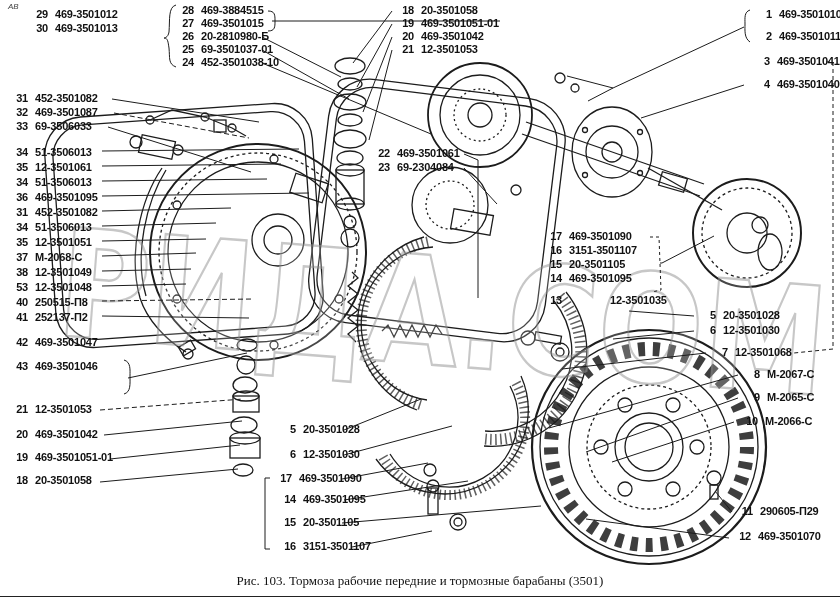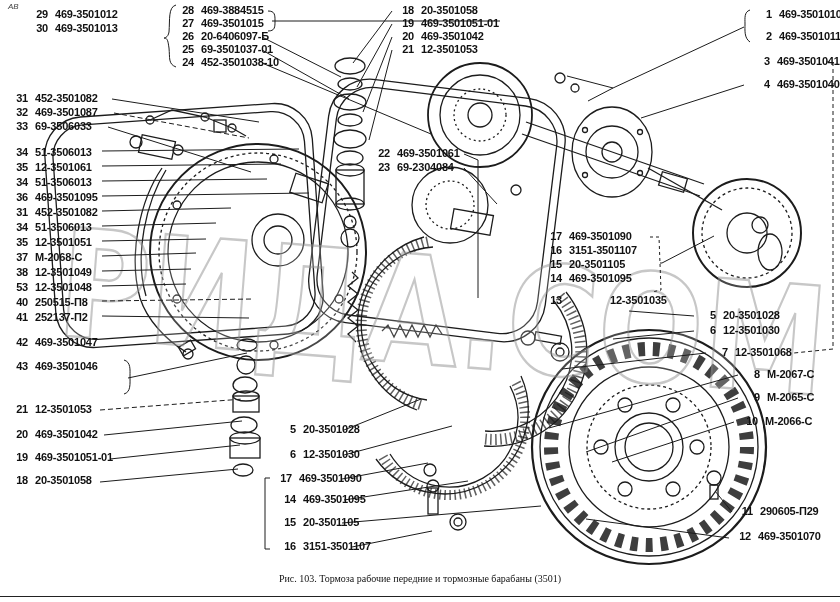--- a/index.html
+++ b/index.html
@@ -11,21 +11,21 @@
     position:absolute;left:8px;top:2px;font-size:8px;font-style:italic;color:#444;
   }
   .drawing-svg{position:absolute;left:0;top:0;}
   .callout{
     position:absolute;display:flex;gap:7px;white-space:nowrap;
     font-size:11px;font-weight:bold;letter-spacing:-0.2px;line-height:12px;
   }
   .callout .num{min-width:20px;text-align:right;}
   .caption{
     position:absolute;left:0;right:0;top:573px;text-align:center;
-    font-family:"Liberation Serif",serif;font-size:10px;color:#111;
+    font-family:"Liberation Serif",serif;font-size:13px;color:#111;
   }
   .footer-line{
     position:absolute;left:0;right:0;top:596px;border-top:1.5px solid #222;height:0;
   }
 </style>
 </head>
 <body>
 
 <div class="stage">
 
@@ -260,21 +260,21 @@
       <div class="callout" style="left: 174px; top: 4px;">
         <span class="num">28</span>
         <span class="part">469-3884515</span>
       </div>
       <div class="callout" style="left: 174px; top: 17px;">
         <span class="num">27</span>
         <span class="part">469-3501015</span>
       </div>
       <div class="callout" style="left: 174px; top: 30px;">
         <span class="num">26</span>
-        <span class="part">20-6406097-Б</span>
+        <span class="part">20-2810980-Б</span>
       </div>
       <div class="callout" style="left: 174px; top: 43px;">
         <span class="num">25</span>
         <span class="part">69-3501037-01</span>
       </div>
       <div class="callout" style="left: 174px; top: 56px;">
         <span class="num">24</span>
         <span class="part">452-3501038-10</span>
       </div>
       <div class="callout" style="left: 394px; top: 4px;">

